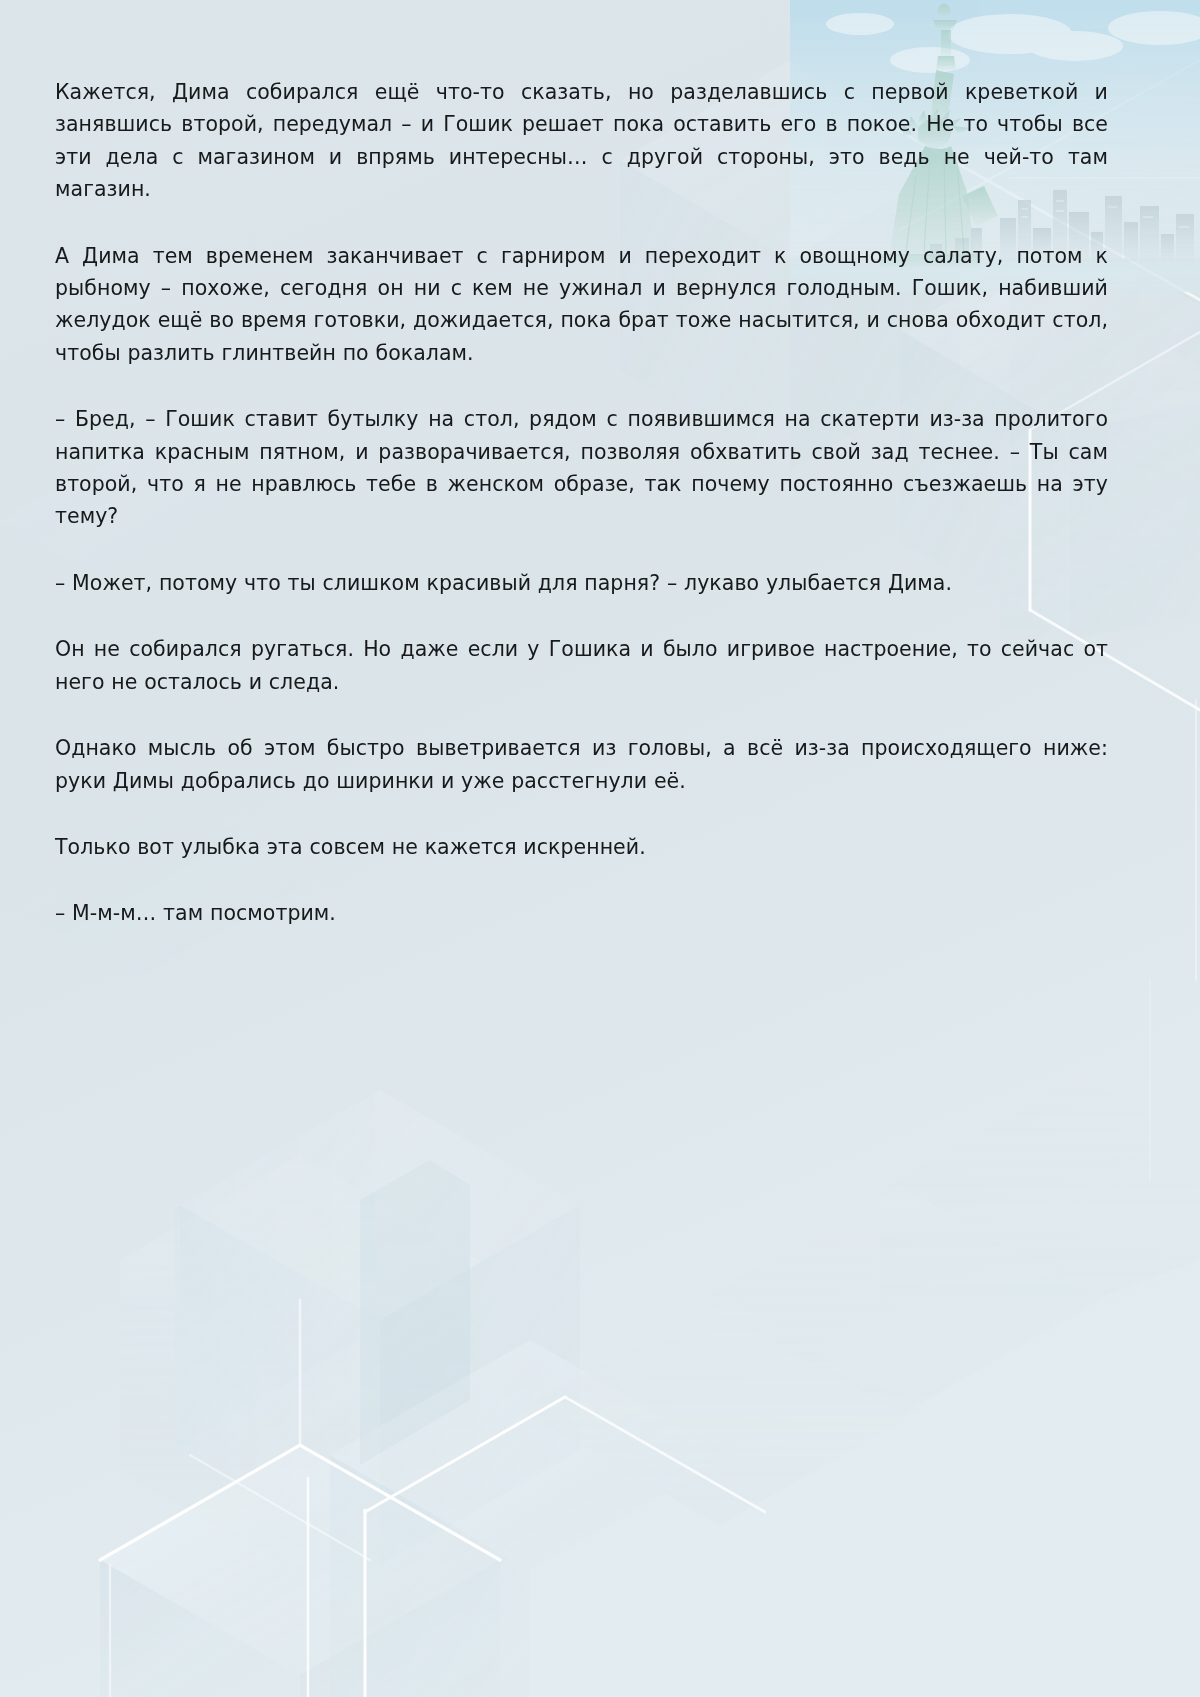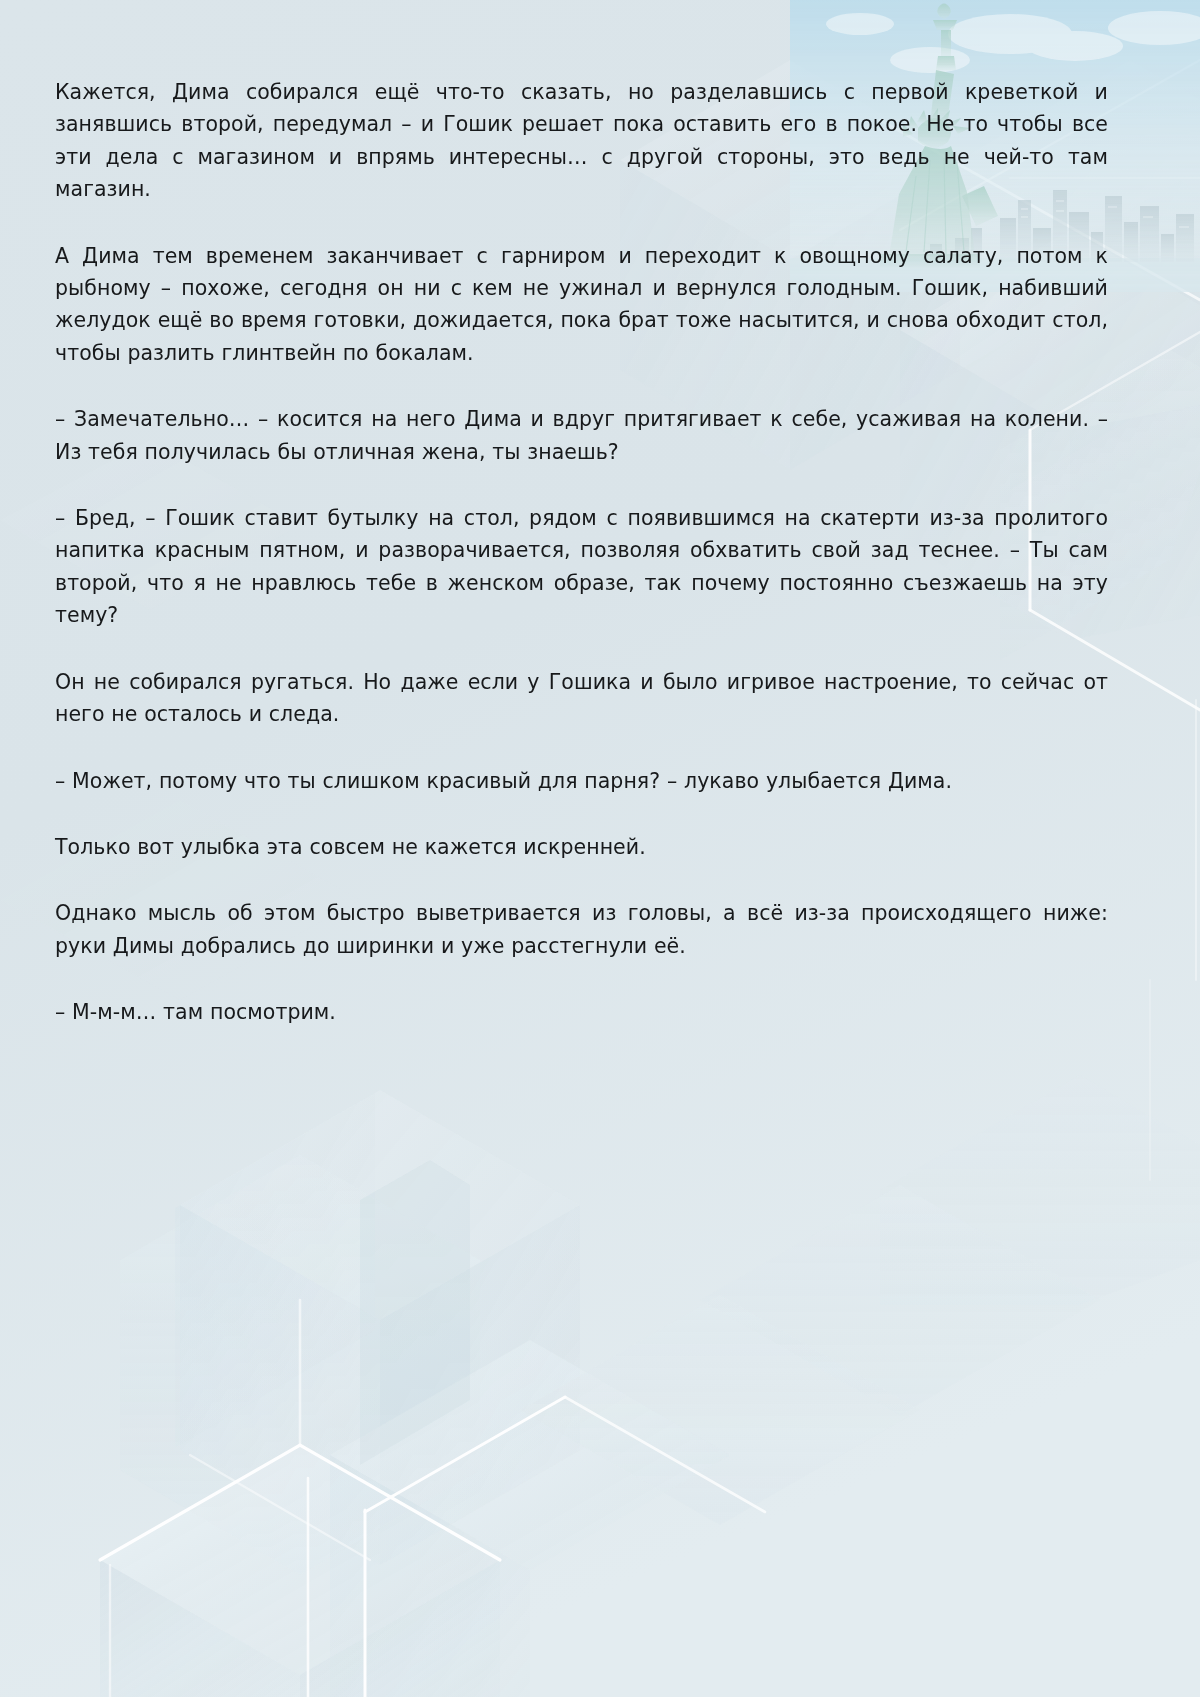--- a/index.html
+++ b/index.html
@@ -287,22 +287,21 @@
         </g>
 
         <rect x="790" y="0" width="410" height="292" fill="#e6eff3" opacity="0.3"></rect>
       </g>
     </svg>
   </div>
 
   <div class="content">
     <p class="para">Кажется, Дима собирался ещё что-то сказать, но разделавшись с первой креветкой и занявшись второй, передумал – и Гошик решает пока оставить его в покое. Не то чтобы все эти дела с магазином и впрямь интересны… с другой стороны, это ведь не чей-то там магазин.</p>
     <p class="para">А Дима тем временем заканчивает с гарниром и переходит к овощному салату, потом к рыбному – похоже, сегодня он ни с кем не ужинал и вернулся голодным. Гошик, набивший желудок ещё во время готовки, дожидается, пока брат тоже насытится, и снова обходит стол, чтобы разлить глинтвейн по бокалам.</p>
-    <p class="para">– Замечательно… – косится на него Дима и вдруг притягивает к себе, усаживая на колени. – Из тебя получилась бы отличная жена, ты знаешь?</p>
     <p class="para">– Бред, – Гошик ставит бутылку на стол, рядом с появившимся на скатерти из-за пролитого напитка красным пятном, и разворачивается, позволяя обхватить свой зад теснее. – Ты сам второй, что я не нравлюсь тебе в женском образе, так почему постоянно съезжаешь на эту тему?</p>
+    <p class="para nojust">– Может, потому что ты слишком красивый для парня? – лукаво улыбается Дима.</p>
     <p class="para">Он не собирался ругаться. Но даже если у Гошика и было игривое настроение, то сейчас от него не осталось и следа.</p>
-    <p class="para nojust">– Может, потому что ты слишком красивый для парня? – лукаво улыбается Дима.</p>
+    <p class="para">Однако мысль об этом быстро выветривается из головы, а всё из-за происходящего ниже: руки Димы добрались до ширинки и уже расстегнули её.</p>
     <p class="para nojust">Только вот улыбка эта совсем не кажется искренней.</p>
-    <p class="para">Однако мысль об этом быстро выветривается из головы, а всё из-за происходящего ниже: руки Димы добрались до ширинки и уже расстегнули её.</p>
     <p class="para nojust">– М-м-м… там посмотрим.</p>
   </div>
 
 </div>
 
 </body></html>

